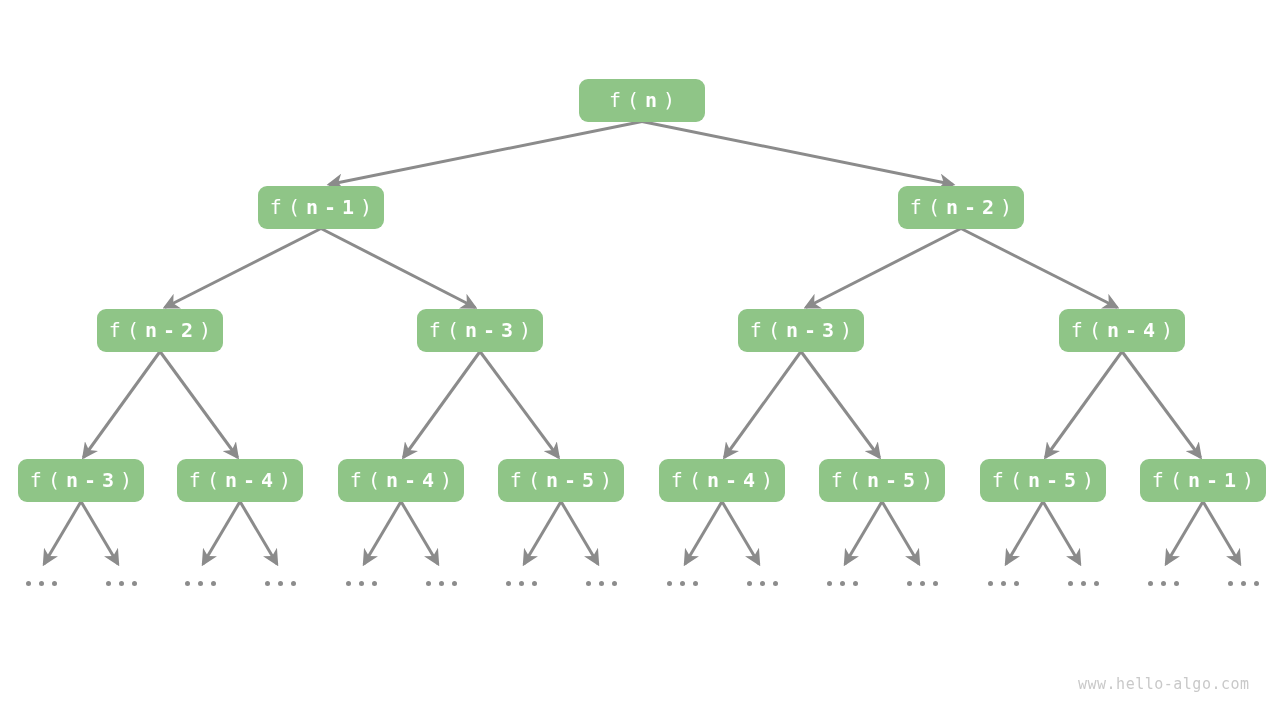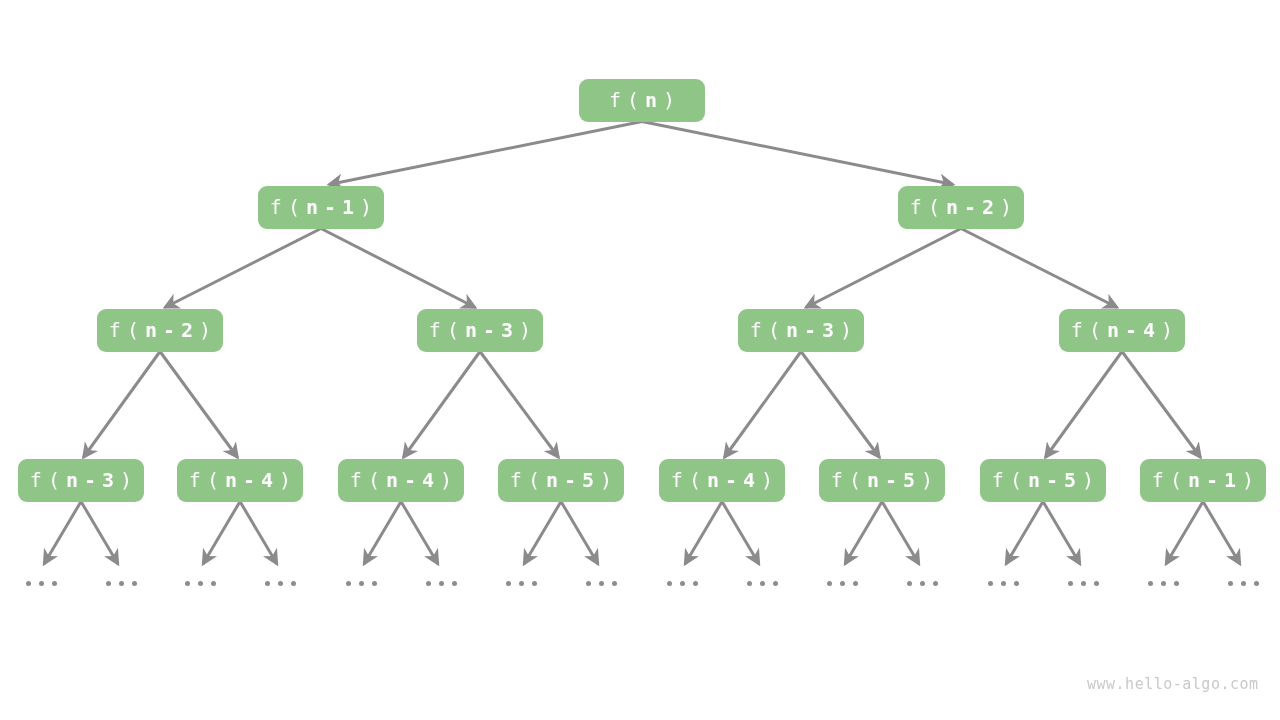--- a/index.html
+++ b/index.html
@@ -252,14 +252,14 @@
         <span class="dot"></span>
         <span class="dot"></span>
         <span class="dot"></span>
       </div>
       <div class="leaf" style="left: 1227.5px; top: 581px;">
         <span class="dot"></span>
         <span class="dot"></span>
         <span class="dot"></span>
       </div>
     </div>
-  <div class="watermark" style="left:1078px; top:675px;margin-left:9px;">www.hello-algo.com</div>
+  <div class="watermark" style="left:1078px; top:675px;">www.hello-algo.com</div>
 </div>
 
 </body></html>

